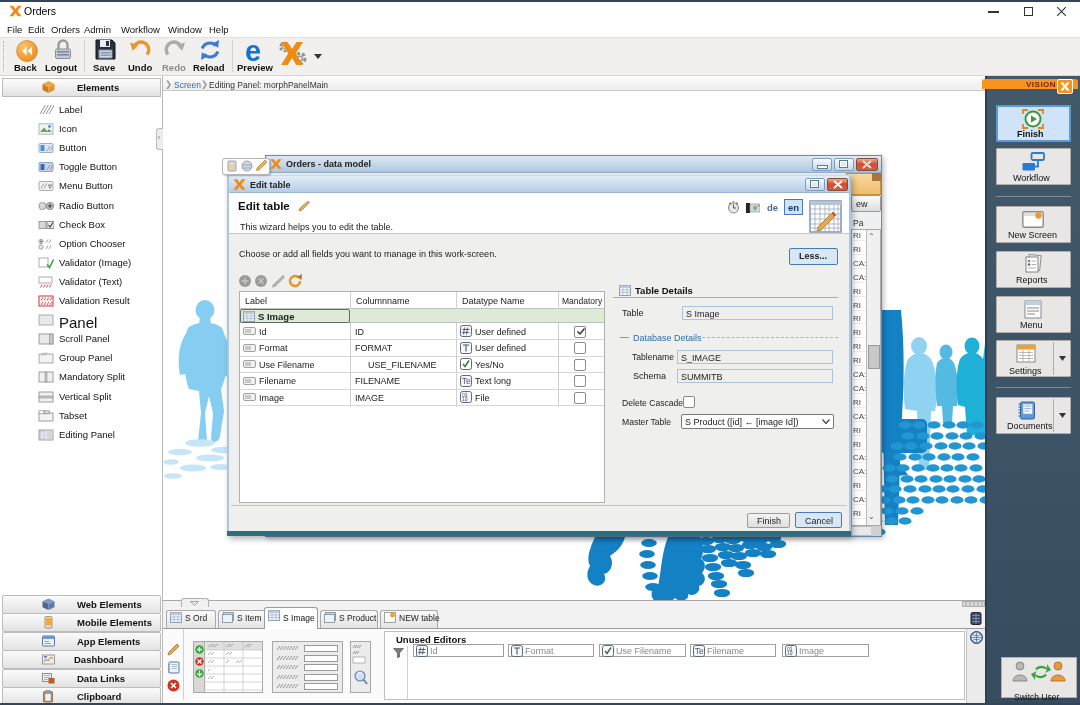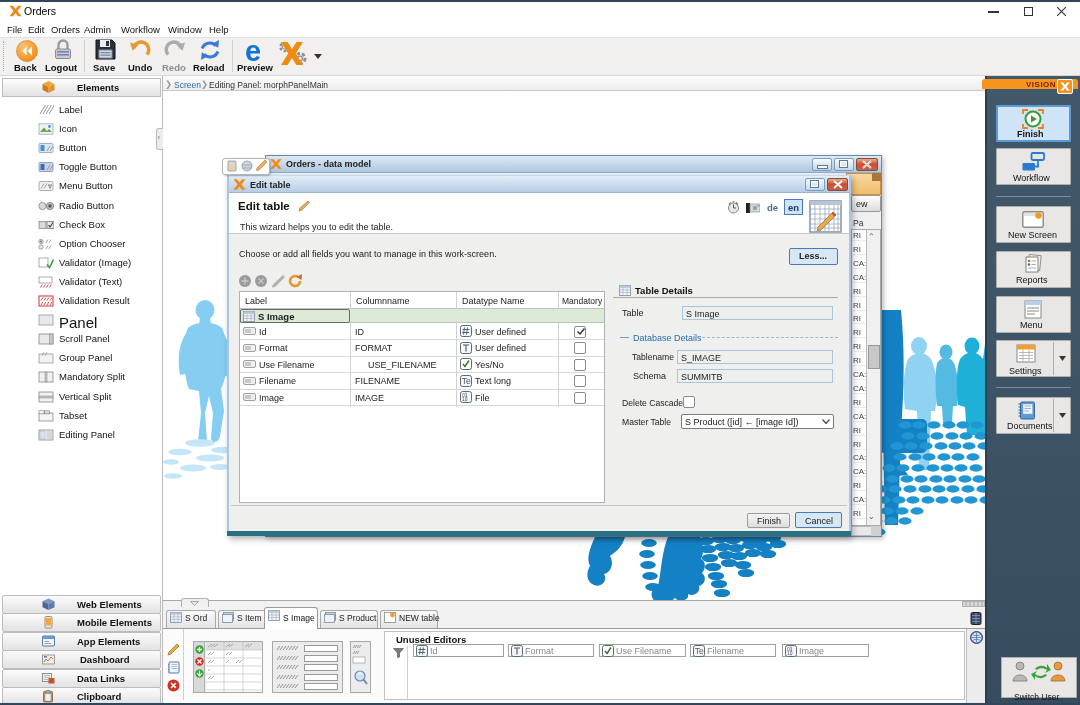--- a/index.html
+++ b/index.html
@@ -240,21 +240,21 @@
       <rect x="0.5" y="1" width="12" height="3" fill="#6a9ad0"></rect>
       <path d="M2.5,6.5 L7,6.5 M2.5,8.5 L9,8.5" stroke="#888" stroke-width="0.8"></path>
     </svg>
     <div class="abs txt" style="left:77px;top:635.8px;font-size:9.5px;font-weight:bold;color:#111;">App Elements</div>
     <div class="abs bb" style="left:2px;top:650.1999999999999px;width:159px;height:19px;background:linear-gradient(#fbfbfb,#e2e2e2);border:1px solid #bcbcbc;border-radius:2px;"></div>
     <svg class="abs" style="left:42px;top:653.1999999999999px;" width="13" height="13" viewBox="0 0 13 13">
       <rect x="0.5" y="2" width="12" height="9" fill="#e8edf4" stroke="#888" stroke-width="0.8"></rect>
       <path d="M2,9 L4,6 L6,8 L9,4 L11,6" stroke="#d07820" stroke-width="1" fill="none"></path>
       <rect x="2" y="3" width="3" height="1.6" fill="#5a80b0"></rect>
     </svg>
-    <div class="abs txt" style="left:80px;top:654.1999999999999px;font-size:9.5px;font-weight:bold;color:#111;">Dashboard</div>
+    <div class="abs txt" style="left:74px;top:654.1999999999999px;font-size:9.5px;font-weight:bold;color:#111;">Dashboard</div>
     <div class="abs bb" style="left:2px;top:668.5999999999999px;width:159px;height:19px;background:linear-gradient(#fbfbfb,#e2e2e2);border:1px solid #bcbcbc;border-radius:2px;"></div>
     <svg class="abs" style="left:42px;top:671.5999999999999px;" width="13" height="13" viewBox="0 0 13 13">
       <rect x="0.5" y="1.5" width="9" height="8" fill="#f0f0f0" stroke="#777" stroke-width="0.8"></rect>
       <path d="M2,3.5 L8,3.5 M2,5.5 L8,5.5 M2,7.5 L6,7.5" stroke="#999" stroke-width="0.7"></path>
       <rect x="6.5" y="6" width="6" height="5.5" fill="#b85c2a"></rect>
     </svg>
     <div class="abs txt" style="left:77px;top:672.5999999999999px;font-size:9.5px;font-weight:bold;color:#111;">Data Links</div>
     <div class="abs bb" style="left:2px;top:686.9999999999999px;width:159px;height:19px;background:linear-gradient(#fbfbfb,#e2e2e2);border:1px solid #bcbcbc;border-radius:2px;"></div>
     <svg class="abs" style="left:42px;top:689.9999999999999px;" width="13" height="13" viewBox="0 0 13 13">
       <rect x="1.5" y="1.5" width="9" height="10.5" rx="1" fill="#c8935a" stroke="#8a5a28" stroke-width="0.8"></rect>

